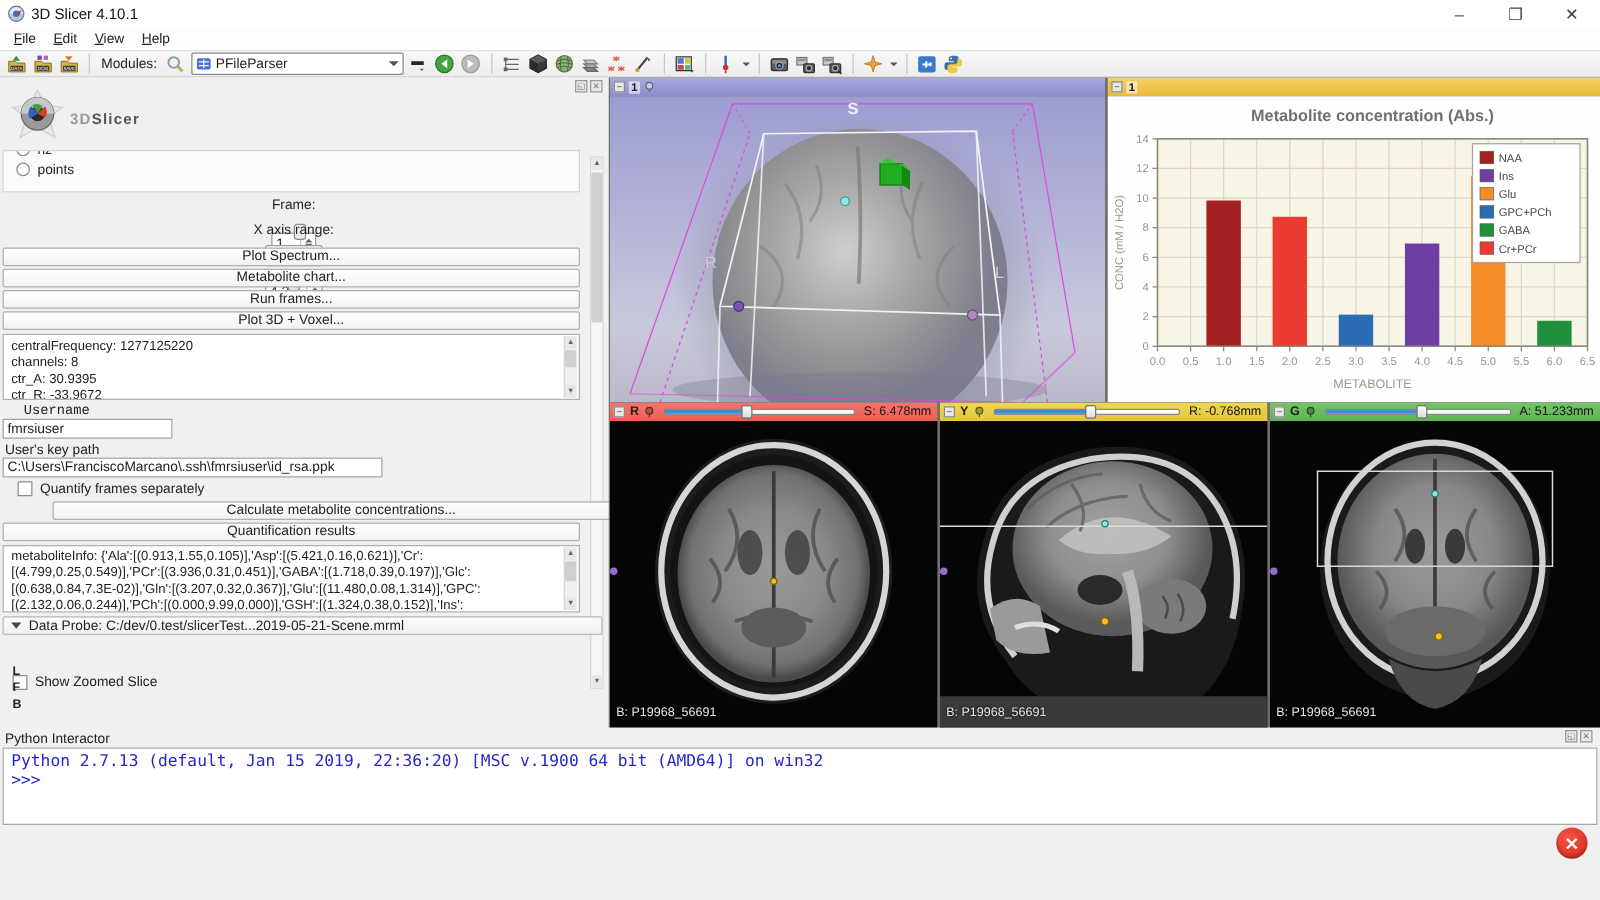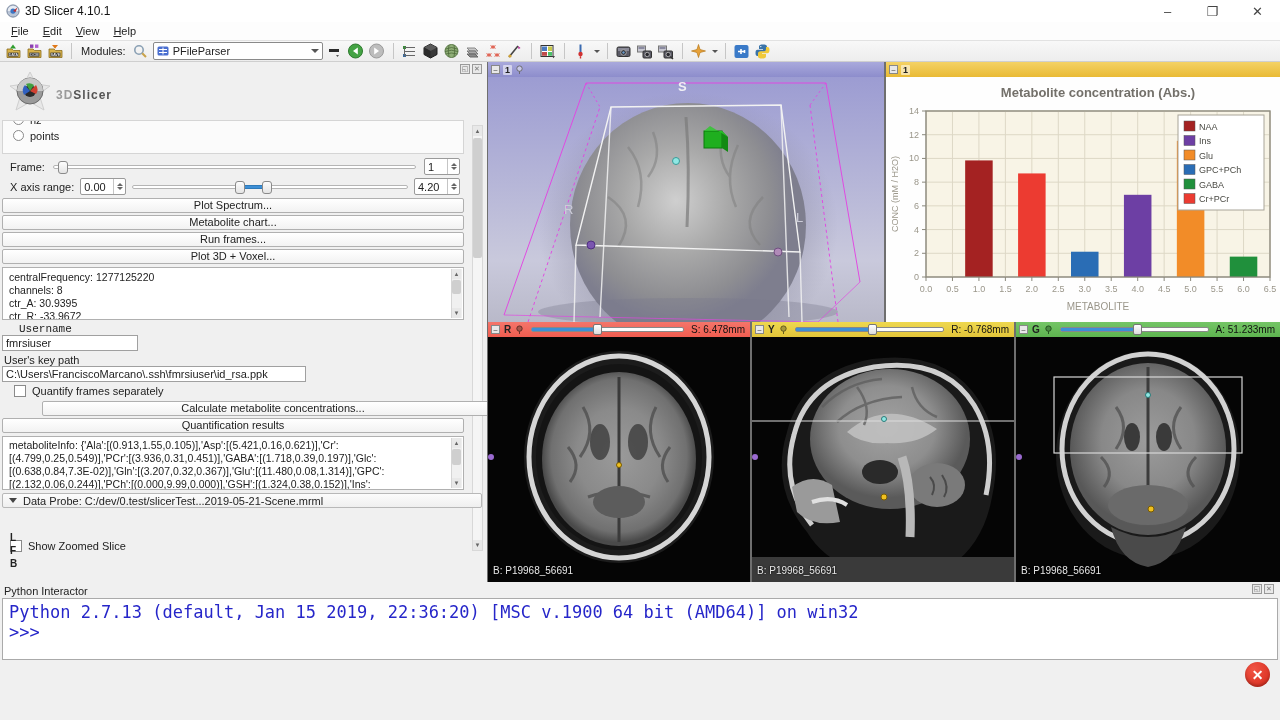--- a/index.html
+++ b/index.html
@@ -34,21 +34,21 @@
   .logo-text { position:absolute; left:50px; top:18px; font-size:12px; letter-spacing:1px; color:#9a9a9a; font-weight:bold; }
   .logo-text b { color:#555; }
 
   .panel-scrollbar { position:absolute; right:3px; top:63px; width:11px; height:426px; background:#f5f5f5; border:1px solid #d8d8d8; }
   .sb-btn { position:absolute; left:0; width:9px; height:10px; background:#e8e8e8; font-size:6px; color:#666; text-align:center; line-height:10px; }
   .sb-thumb { position:absolute; left:0; width:9px; background:#cfcfcf; border-radius:2px; }
 
   .radio-box { position:absolute; left:2px; top:58px; width:462px; height:34px; background:#fbfbfb; border:1px solid #d5d5d5; overflow:hidden; }
   .radio-row { display:flex; align-items:flex-start; gap:6px; padding:2px 0 0 10px; height:16px; }
   .radio-circle { width:11px; height:11px; border:1px solid #8a8a8a; border-radius:50%; background:#fff; }
-  .form-row { position:absolute; left:2px; display:flex; align-items:center; width:462px; }
+  .form-row { position:absolute; left:2px; display:flex; align-items:center; width:462px;flex-direction:column; }
   .lbl { font-size:11px; color:#222; }
   .slider { position:relative; height:14px; flex:1; }
   .sl-track { position:absolute; left:0; right:0; top:5px; height:4px; background:#fff; border:1px solid #b5b5b5; border-radius:2px; }
   .sl-fill { position:absolute; left:0; top:5px; height:4px; background:#3d8fd6; border:1px solid #2f7ab8; border-radius:2px; }
   .sl-handle { position:absolute; top:1px; width:10px; height:13px; background:linear-gradient(#fdfdfd,#e4e4e4); border:1px solid #8a8a8a; border-radius:3px; }
   .spinbox { height:17px; background:#fff; border:1px solid #9a9a9a; border-radius:2px; display:flex; align-items:center; }
   .spin-val { flex:1; padding:0 3px; font-size:11px; }
   .spin-arrows { width:12px; height:100%; border-left:1px solid #c5c5c5; display:flex; flex-direction:column; align-items:center; justify-content:center; gap:1px; }
   .up-a { width:0; height:0; border-left:3px solid transparent; border-right:3px solid transparent; border-bottom:3px solid #666; }
   .dn-a { width:0; height:0; border-left:3px solid transparent; border-right:3px solid transparent; border-top:3px solid #666; }
@@ -81,21 +81,21 @@
   .slice-footer { position:absolute; left:5px; bottom:6px; color:#e8e8e8; font-size:10px; text-shadow:0 0 2px #000; }
   .orient-letter { position:absolute; color:#e0e0e8; font-size:13px; }
 
   
   .chart-content { background:#fefefe; }
   .chart-svg-wrap { position:absolute; inset:0; }
 
   
   .py-label { position:absolute; left:4px; top:585px; font-size:11px; color:#222; }
   .py-corner { position:absolute; right:6px; top:584px; display:flex; gap:2px; }
-  .console { position:absolute; left:2px; top:598px; width:1276px; height:62px; background:#fff; border:1px solid #aaa; font-family:"DejaVu Sans Mono", monospace; font-size:17px; padding:3px 6px; }
+  .console { position:absolute; left:2px; top:598px; width:1276px; height:62px; background:#fff; border:1px solid #aaa; font-family:"DejaVu Sans Mono", monospace; font-size:13px; padding:3px 6px; }
   .console .banner { color:#2626c9; }
   .console .prompt { color:#2626c9; }
   .error-btn { position:absolute; right:10px; top:662px; width:25px; height:25px; border-radius:50%; background:radial-gradient(circle at 35% 30%, #f05545, #d6281a); display:flex; align-items:center; justify-content:center; box-shadow:inset 0 -2px 3px rgba(0,0,0,.25); }
   .error-btn span { color:#fff; font-weight:bold; font-size:14px; line-height:1; }
 </style>
 </head>
 <body>
 
 <div class="app">
 

